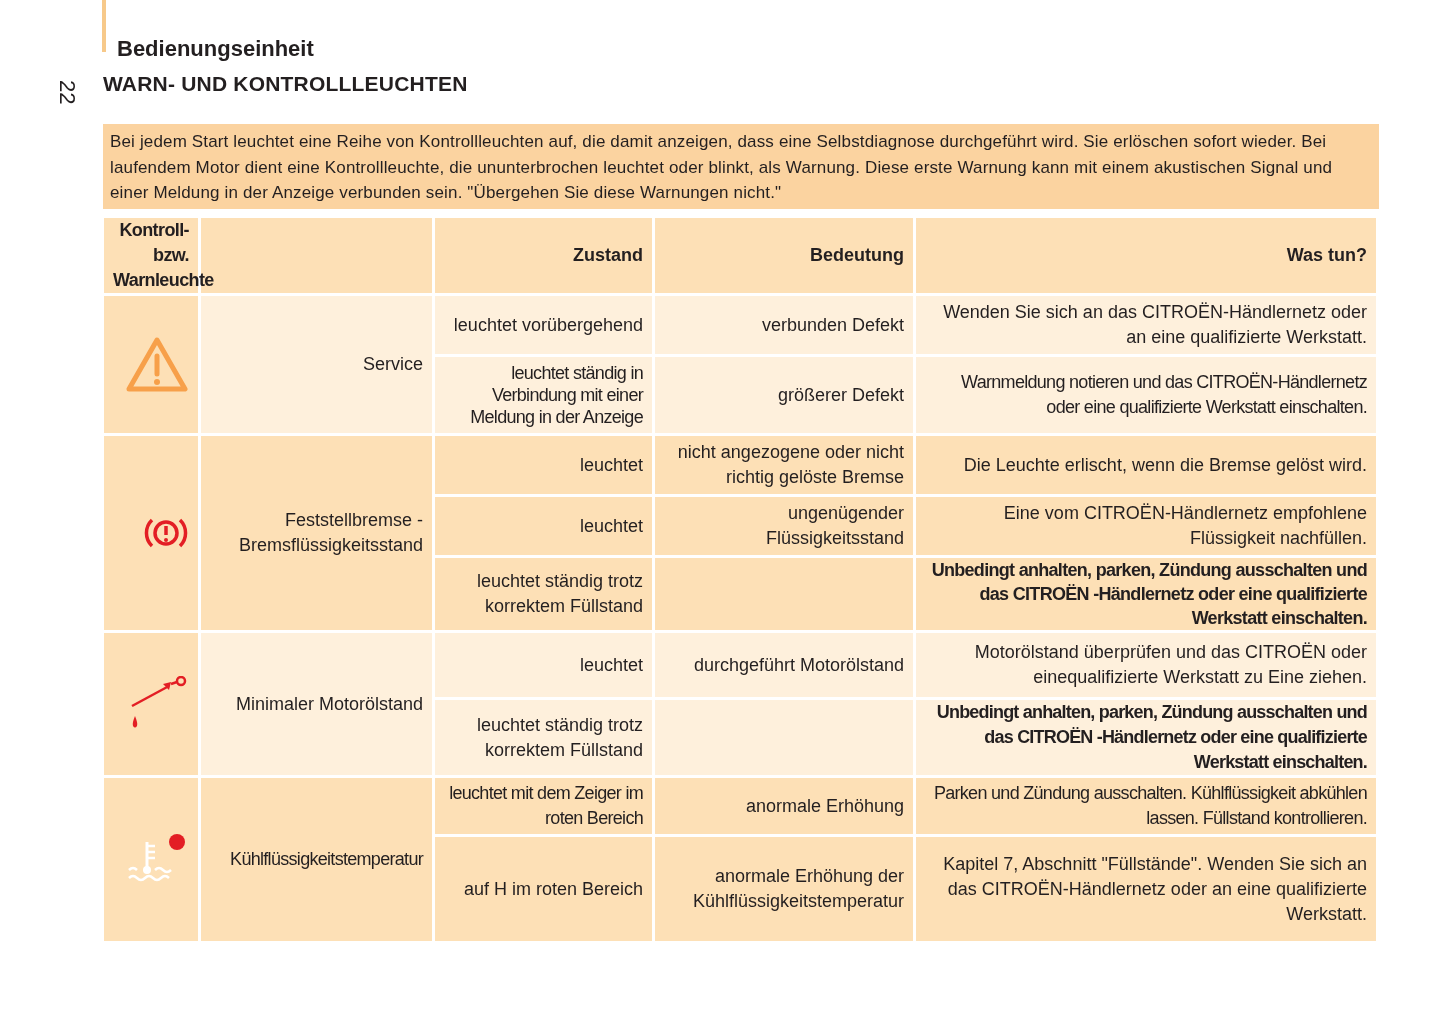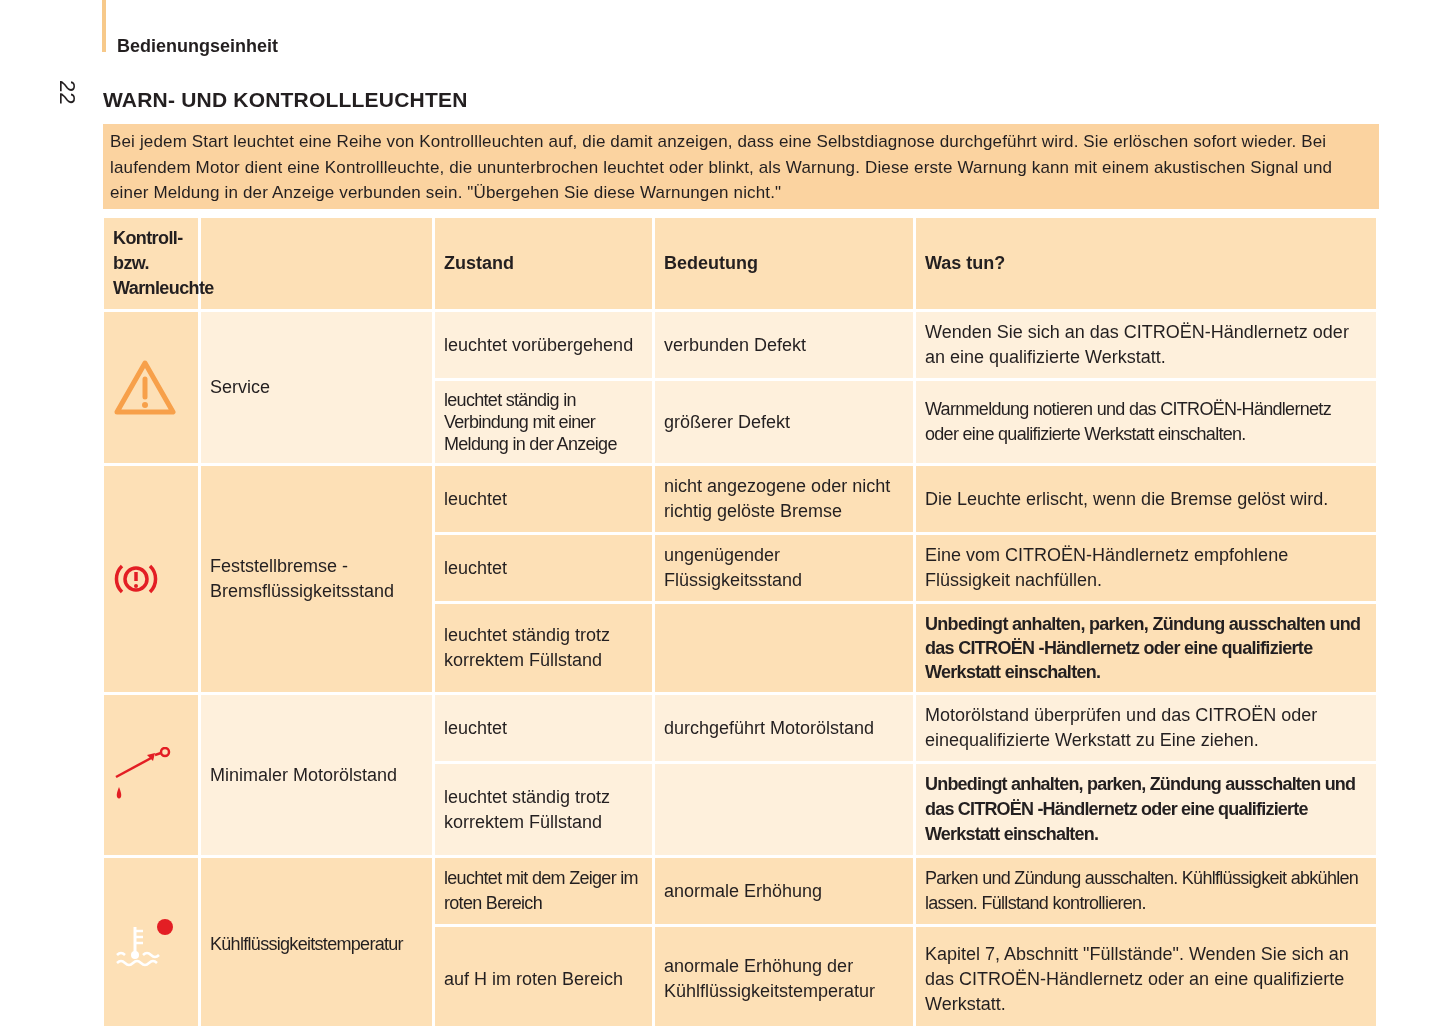--- a/index.html
+++ b/index.html
@@ -1,36 +1,36 @@
 <!DOCTYPE html>
 <html><head>
   <meta charset="utf-8">
   <style>
     html, body { margin: 0; padding: 0; }
     body {
       width: 1445px; height: 1026px; background: #ffffff; position: relative;
       font-family: "Liberation Sans", sans-serif; color: #231f20; overflow: hidden;
     }
     .side-bar { position: absolute; left: 102px; top: 0; width: 4px; height: 52px; background: #f7c98a; }
-    .section-label { position: absolute; left: 117px; top: 36px; font-size: 18px; font-weight: bold; }
+    .section-label { position: absolute; left: 117px; top: 36px; font-size: 22px; font-weight: bold; }
     .page-number {
       position: absolute; left: 56px; top: 80px; font-size: 22px;
       transform: rotate(90deg); transform-origin: left top; left: 80px;
     }
-    .page-title { position: absolute; left: 103px; top: 88px; font-size: 21px; font-weight: bold; letter-spacing: 0.2px; }
+    .page-title { position: absolute; left: 103px; top: 72px; font-size: 21px; font-weight: bold; letter-spacing: 0.2px; }
     .intro {
       position: absolute; left: 103px; top: 124px; width: 1262px; padding: 5px 7px 3px 7px;
       background: #fbd3a0; font-size: 17px; line-height: 25.5px; letter-spacing: 0.15px;
     }
     table.warn {
       position: absolute; left: 101px; top: 215px; border-collapse: separate; border-spacing: 3px;
       width: 1278px; table-layout: fixed;
     }
     table.warn td, table.warn th {
-      padding: 8px 9px; vertical-align: middle; text-align: left; font-size: 18px; line-height: 25px;
+      padding: 0 9px; vertical-align: middle; text-align: right; font-size: 18px; line-height: 25px;
     }
     table.warn th { background: #fde0b6; font-weight: bold; height: 26px; }
     th.col-icon-head { font-size: 13px; line-height: 14px; padding: 2px 4px; letter-spacing: -0.6px; font-weight: bold; }
     .bg-dark { background: #fde0b6; }
     .bg-light { background: #fef0dc; }
     td.icon-cell { text-align: center; padding: 0; }
     .condensed { letter-spacing: -0.7px; }
     .bold { font-weight: bold; }
     .small-condensed { font-size: 16px; letter-spacing: -0.8px; }
     svg { display: inline-block; vertical-align: middle; }
@@ -71,21 +71,21 @@
             <line x1="32" y1="20" x2="32" y2="38" stroke="#f7a04a" stroke-width="5" stroke-linecap="round"></line>
             <circle cx="32" cy="46" r="3" fill="#f7a04a"></circle>
           </svg>
         </span>
       </td>
       <td rowspan="2" class="bg-light">Service</td>
       <td class="bg-light">leuchtet vorübergehend</td>
       <td class="bg-light">verbunden Defekt</td>
       <td class="bg-light">Wenden Sie sich an das CITROËN-Händlernetz oder an eine qualifizierte Werkstatt.</td>
     </tr>
-    <tr style="height:68px">
+    <tr style="height:76px">
       <td class="bg-light condensed" style="line-height:22px">leuchtet ständig in Verbindung mit einer Meldung in der Anzeige</td>
       <td class="bg-light">größerer Defekt</td>
       <td class="bg-light condensed">Warnmeldung notieren und das CITROËN-Händlernetz oder eine qualifizierte Werkstatt einschalten.</td>
     </tr>
 
     <tr style="height:58px">
       <td rowspan="3" class="icon-cell bg-dark">
         <span>
           <svg width="46" height="36" viewBox="0 0 46 36">
             <circle cx="23" cy="18" r="11" fill="none" stroke="#e31e24" stroke-width="3.5"></circle>

